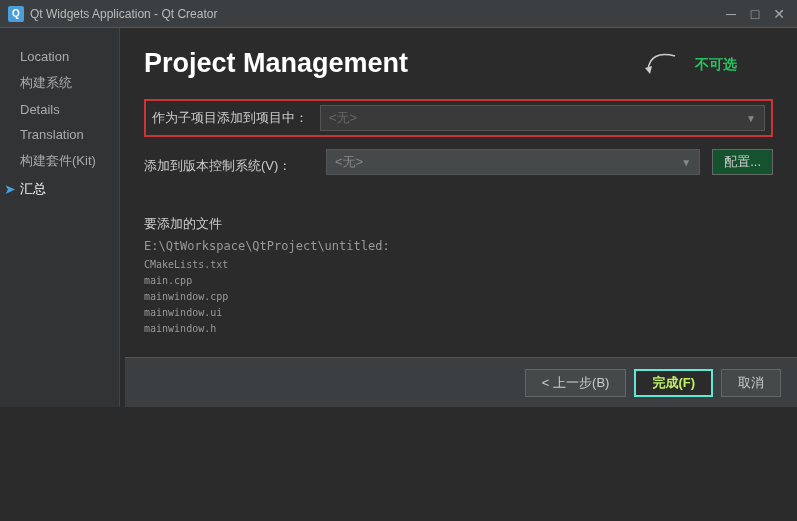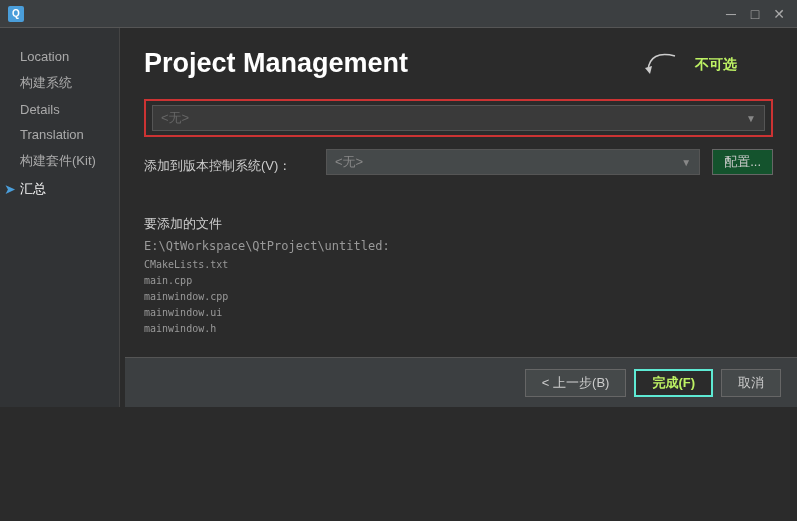--- a/index.html
+++ b/index.html
@@ -180,21 +180,21 @@
     
     .annotation {
       position: absolute;
       top: 28px;
       right: 60px;
       display: flex;
       align-items: flex-start;
       gap: 4px;
     }
     .annotation-text {
-      color: #bef264;
+      color: #22c55e;
       font-size: 14px;
       font-weight: bold;
     }
 
     
     .files-section {
       position: absolute;
       bottom: 70px;
       left: 24px;
       right: 24px;
@@ -251,20 +251,21 @@
       cursor: pointer;
       font-weight: bold;
     }
   </style>
 </head>
 <body>
 
 <div class="title-bar">
   <div class="title-bar-left">
     <div class="title-bar-icon">Q</div>
+    <span class="title-bar-text">Qt Widgets Application - Qt Creator</span>
   </div>
   <div class="title-bar-controls">
     <button class="title-bar-btn">─</button>
     <button class="title-bar-btn">□</button>
     <button class="title-bar-btn close">✕</button>
   </div>
 </div>
 
 <div class="main-container">
 
@@ -295,20 +296,21 @@
 
     <div class="annotation">
       <span class="annotation-text">不可选</span>
       <svg width="40" height="30" viewBox="0 0 40 30" style="position:absolute;left:-55px;top:-8px;">
         <path d="M 35 8 Q 10 2 8 22" stroke="#cccccc" stroke-width="1.5" fill="none"></path>
         <polygon points="5,20 12,18 10,26" fill="#cccccc"></polygon>
       </svg>
     </div>
 
     <div class="row-highlighted">
+      <span class="form-label">作为子项目添加到项目中：</span>
       <div class="dropdown disabled" style="flex:1;">
         <span>&lt;无&gt;</span>
         <span class="dropdown-arrow">▼</span>
       </div>
     </div>
 
     <div class="form-row">
       <span class="form-label">添加到版本控制系统(V)：</span>
       <div class="dropdown" style="flex:1; background:#45494a; color:#888;">
         <span>&lt;无&gt;</span>

